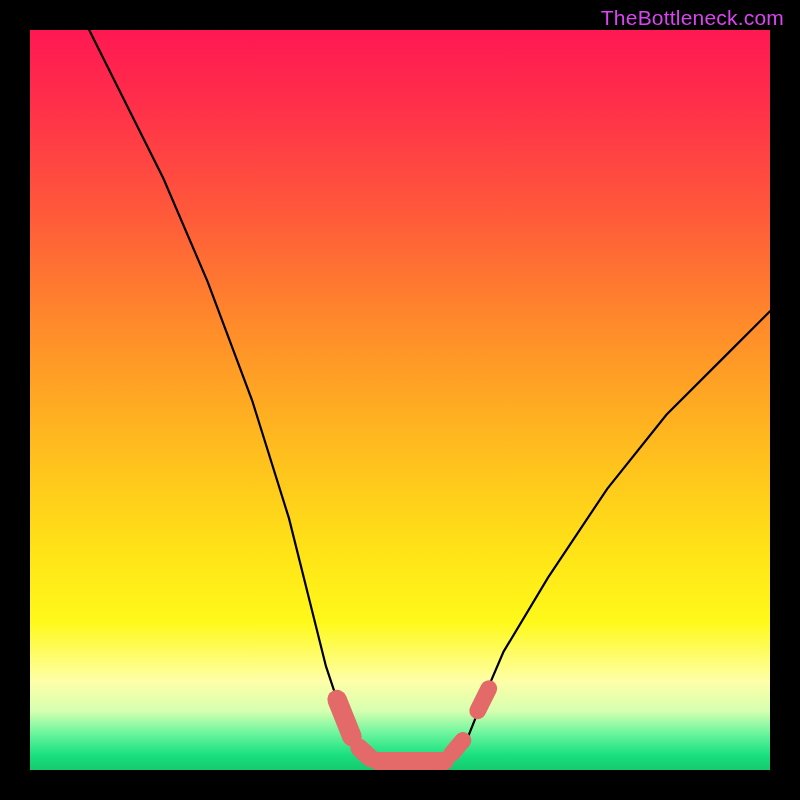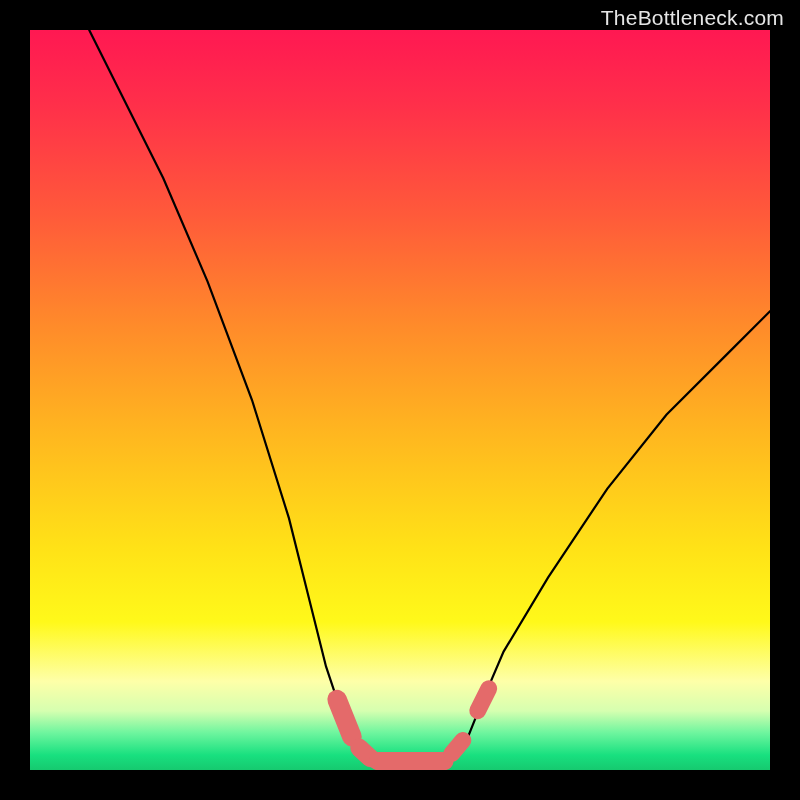--- a/index.html
+++ b/index.html
@@ -45,21 +45,21 @@
     left: 0;
     top: 0;
     width: 740px;
     height: 740px;
     display: block;
   }
   .watermark {
     position: absolute;
     top: 6px;
     right: 16px;
-    color: #e5e5e5;
+    color: #d946ef;
     font-size: 21px;
     font-weight: 500;
     letter-spacing: 0.2px;
     user-select: none;
   }
 </style>
 </head>
 <body>
 
 <div class="frame">

